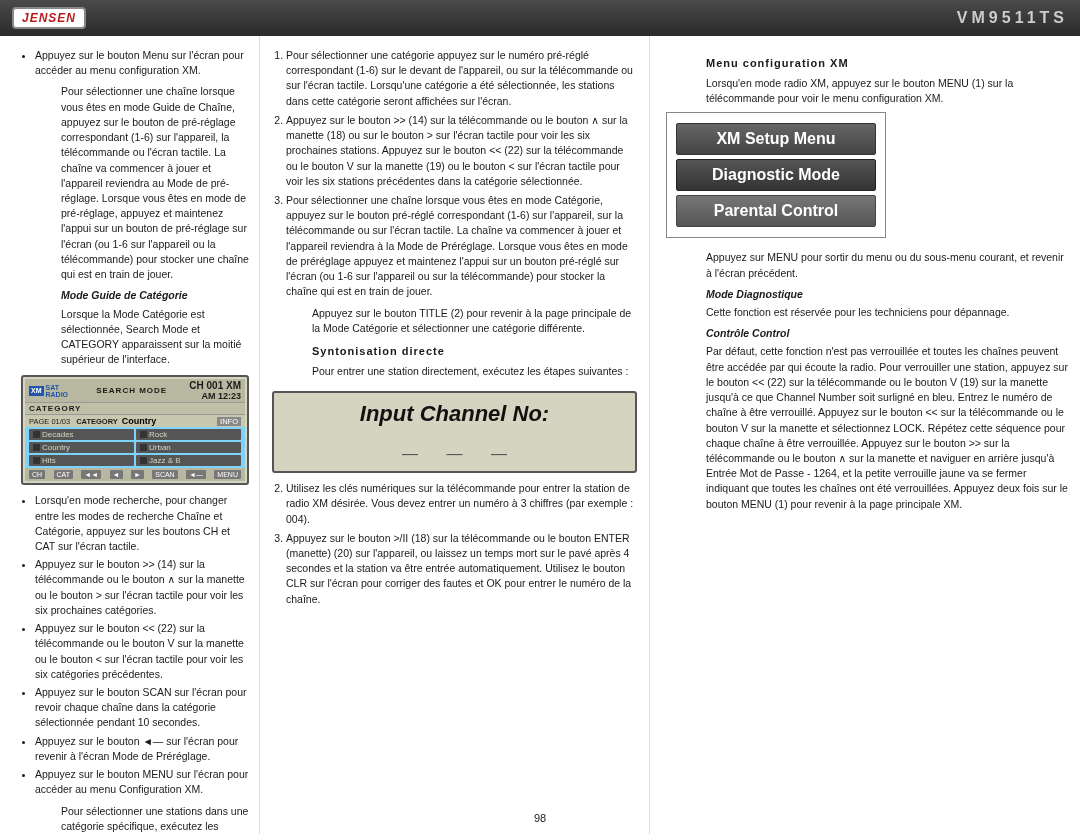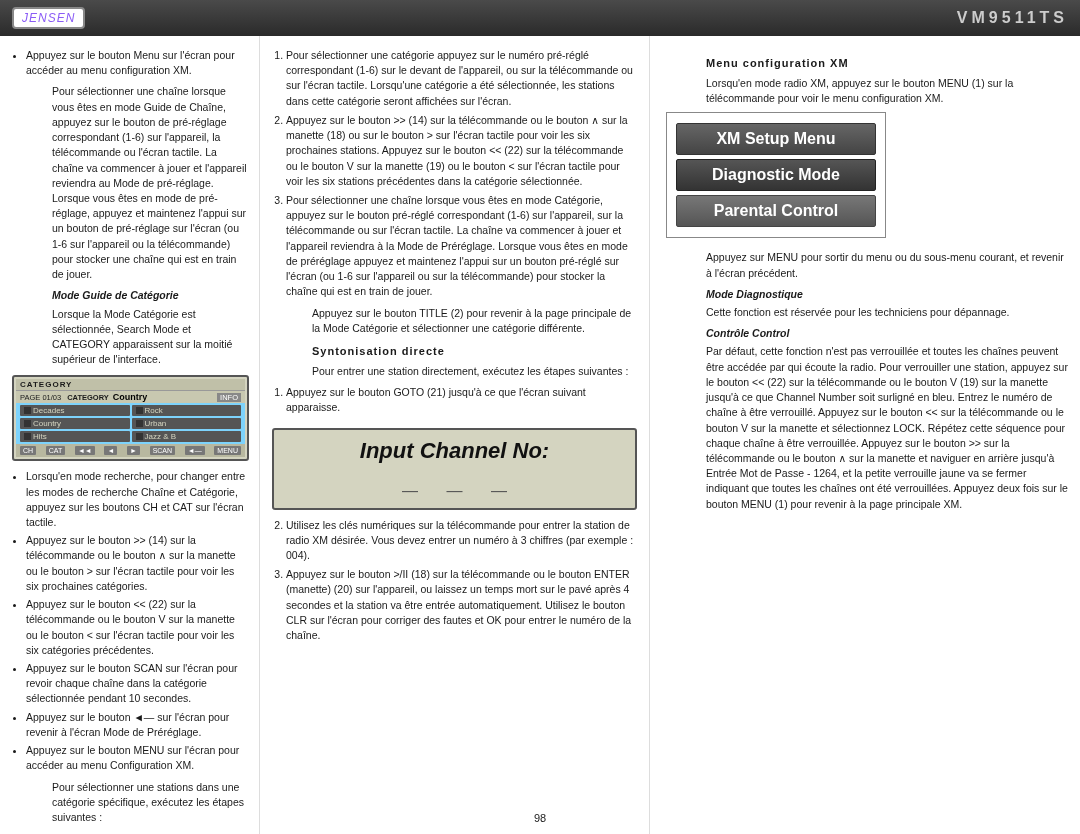--- a/index.html
+++ b/index.html
@@ -21,42 +21,42 @@
       background: linear-gradient(to bottom, #4a4a4a, #2a2a2a);
       height: 36px;
       padding: 0 12px;
     }
     .jensen-logo {
       background: #fff;
       border: 2px solid #888;
       border-radius: 4px;
       padding: 2px 8px;
       font-size: 12px;
-      font-weight: normal;
+      font-weight: bold;
       font-style: italic;
-      color: #8b5cf6;
+      color: #b91c1c;
       letter-spacing: 1px;
     }
     .model-number {
       color: #ccc;
       font-size: 16px;
       letter-spacing: 4px;
       font-weight: bold;
     }
 
     
     .main-content {
       display: flex;
       height: calc(834px - 36px);
     }
 
     
     .left-col {
       width: 260px;
-      padding: 12px 10px 10px 12px;
+      padding: 12px 10px 10px 21px;
       border-right: 1px solid #ddd;
       overflow: hidden;
     }
 
     
     .mid-col {
       width: 390px;
       padding: 12px 12px 10px 12px;
       border-right: 1px solid #ddd;
       overflow: hidden;
@@ -319,20 +319,29 @@
     <ul class="bullet-list">
       <li>Appuyez sur le bouton Menu sur l'écran pour accéder au menu configuration XM.</li>
     </ul>
     <p>Pour sélectionner une chaîne lorsque vous êtes en mode Guide de Chaîne, appuyez sur le bouton de pré-réglage correspondant (1-6) sur l'appareil, la télécommande ou l'écran tactile. La chaîne va commencer à jouer et l'appareil reviendra au Mode de pré-réglage. Lorsque vous êtes en mode de pré-réglage, appuyez et maintenez l'appui sur un bouton de pré-réglage sur l'écran (ou 1-6 sur l'appareil ou la télécommande) pour stocker une chaîne qui est en train de jouer.</p>
 
     <p class="bold-italic">Mode Guide de Catégorie</p>
     <p>Lorsque la Mode Catégorie est sélectionnée, Search Mode et CATEGORY apparaissent sur la moitié supérieur de l'interface.</p>
 
     <div class="device-display">
 
+      <div class="display-top-row">
+        <span class="display-xm-badge">XM</span>
+        <span class="display-sat-radio">SAT<br>RADIO</span>
+        <span class="display-search-mode">SEARCH MODE</span>
+        <div>
+          <div class="display-ch-xm"><span>CH 001</span> <span>XM</span></div>
+          <div class="display-am-time">AM 12:23</div>
+        </div>
+      </div>
 
       <div class="display-category-row">
         <span class="display-category-label">CATEGORY</span>
       </div>
 
       <div class="display-second-row">
         <span class="display-page"><span>PAGE</span> <span>01/03</span></span>
         <span class="display-category-val">CATEGORY</span>
         <span class="display-country">Country</span>
         <span class="display-info-btn">INFO</span>
@@ -391,23 +400,20 @@
   <div class="mid-col">
     <ol>
       <li>Pour sélectionner une catégorie appuyez sur le numéro pré-réglé correspondant (1-6) sur le devant de l'appareil, ou sur la télécommande ou sur l'écran tactile. Lorsqu'une catégorie a été sélectionnée, les stations dans cette catégorie seront affichées sur l'écran.</li>
       <li>Appuyez sur le bouton &gt;&gt; (14) sur la télécommande ou le bouton ∧ sur la manette (18) ou sur le bouton &gt; sur l'écran tactile pour voir les six prochaines stations. Appuyez sur le bouton &lt;&lt; (22) sur la télécommande ou le bouton V sur la manette (19) ou le bouton &lt; sur l'écran tactile pour voir les six stations précédentes dans la catégorie sélectionnée.</li>
       <li>Pour sélectionner une chaîne lorsque vous êtes en mode Catégorie, appuyez sur le bouton pré-réglé correspondant (1-6) sur l'appareil, sur la télécommande ou sur l'écran tactile. La chaîne va commencer à jouer et l'appareil reviendra à la Mode de Préréglage. Lorsque vous êtes en mode de préréglage appuyez et maintenez l'appui sur un bouton pré-réglé sur l'écran (ou 1-6 sur l'appareil ou sur la télécommande) pour stocker la chaîne qui est en train de jouer.</li>
     </ol>
     <p>Appuyez sur le bouton TITLE (2) pour revenir à la page principale de la Mode Catégorie et sélectionner une catégorie différente.</p>
 
     <p class="section-title">Syntonisation directe</p>
     <p>Pour entrer une station directement, exécutez les étapes suivantes :</p>
-    <ol>
-      <li>Appuyez sur le bouton GOTO (21) jusqu'à ce que l'écran suivant apparaisse.</li>
-    </ol>
 
     <div class="input-channel-display">
       <div class="input-channel-title">Input Channel No:</div>
       <div class="input-channel-dashes">— — —</div>
     </div>
 
     <ol start="2">
       <li>Utilisez les clés numériques sur la télécommande pour entrer la station de radio XM désirée. Vous devez entrer un numéro à 3 chiffres (par exemple : 004).</li>
       <li>Appuyez sur le bouton &gt;/II (18) sur la télécommande ou le bouton ENTER (manette) (20) sur l'appareil, ou laissez un temps mort sur le pavé après 4 secondes et la station va être entrée automatiquement. Utilisez le bouton CLR sur l'écran pour corriger  des fautes et OK pour entrer le numéro de la chaîne.</li>
     </ol>

